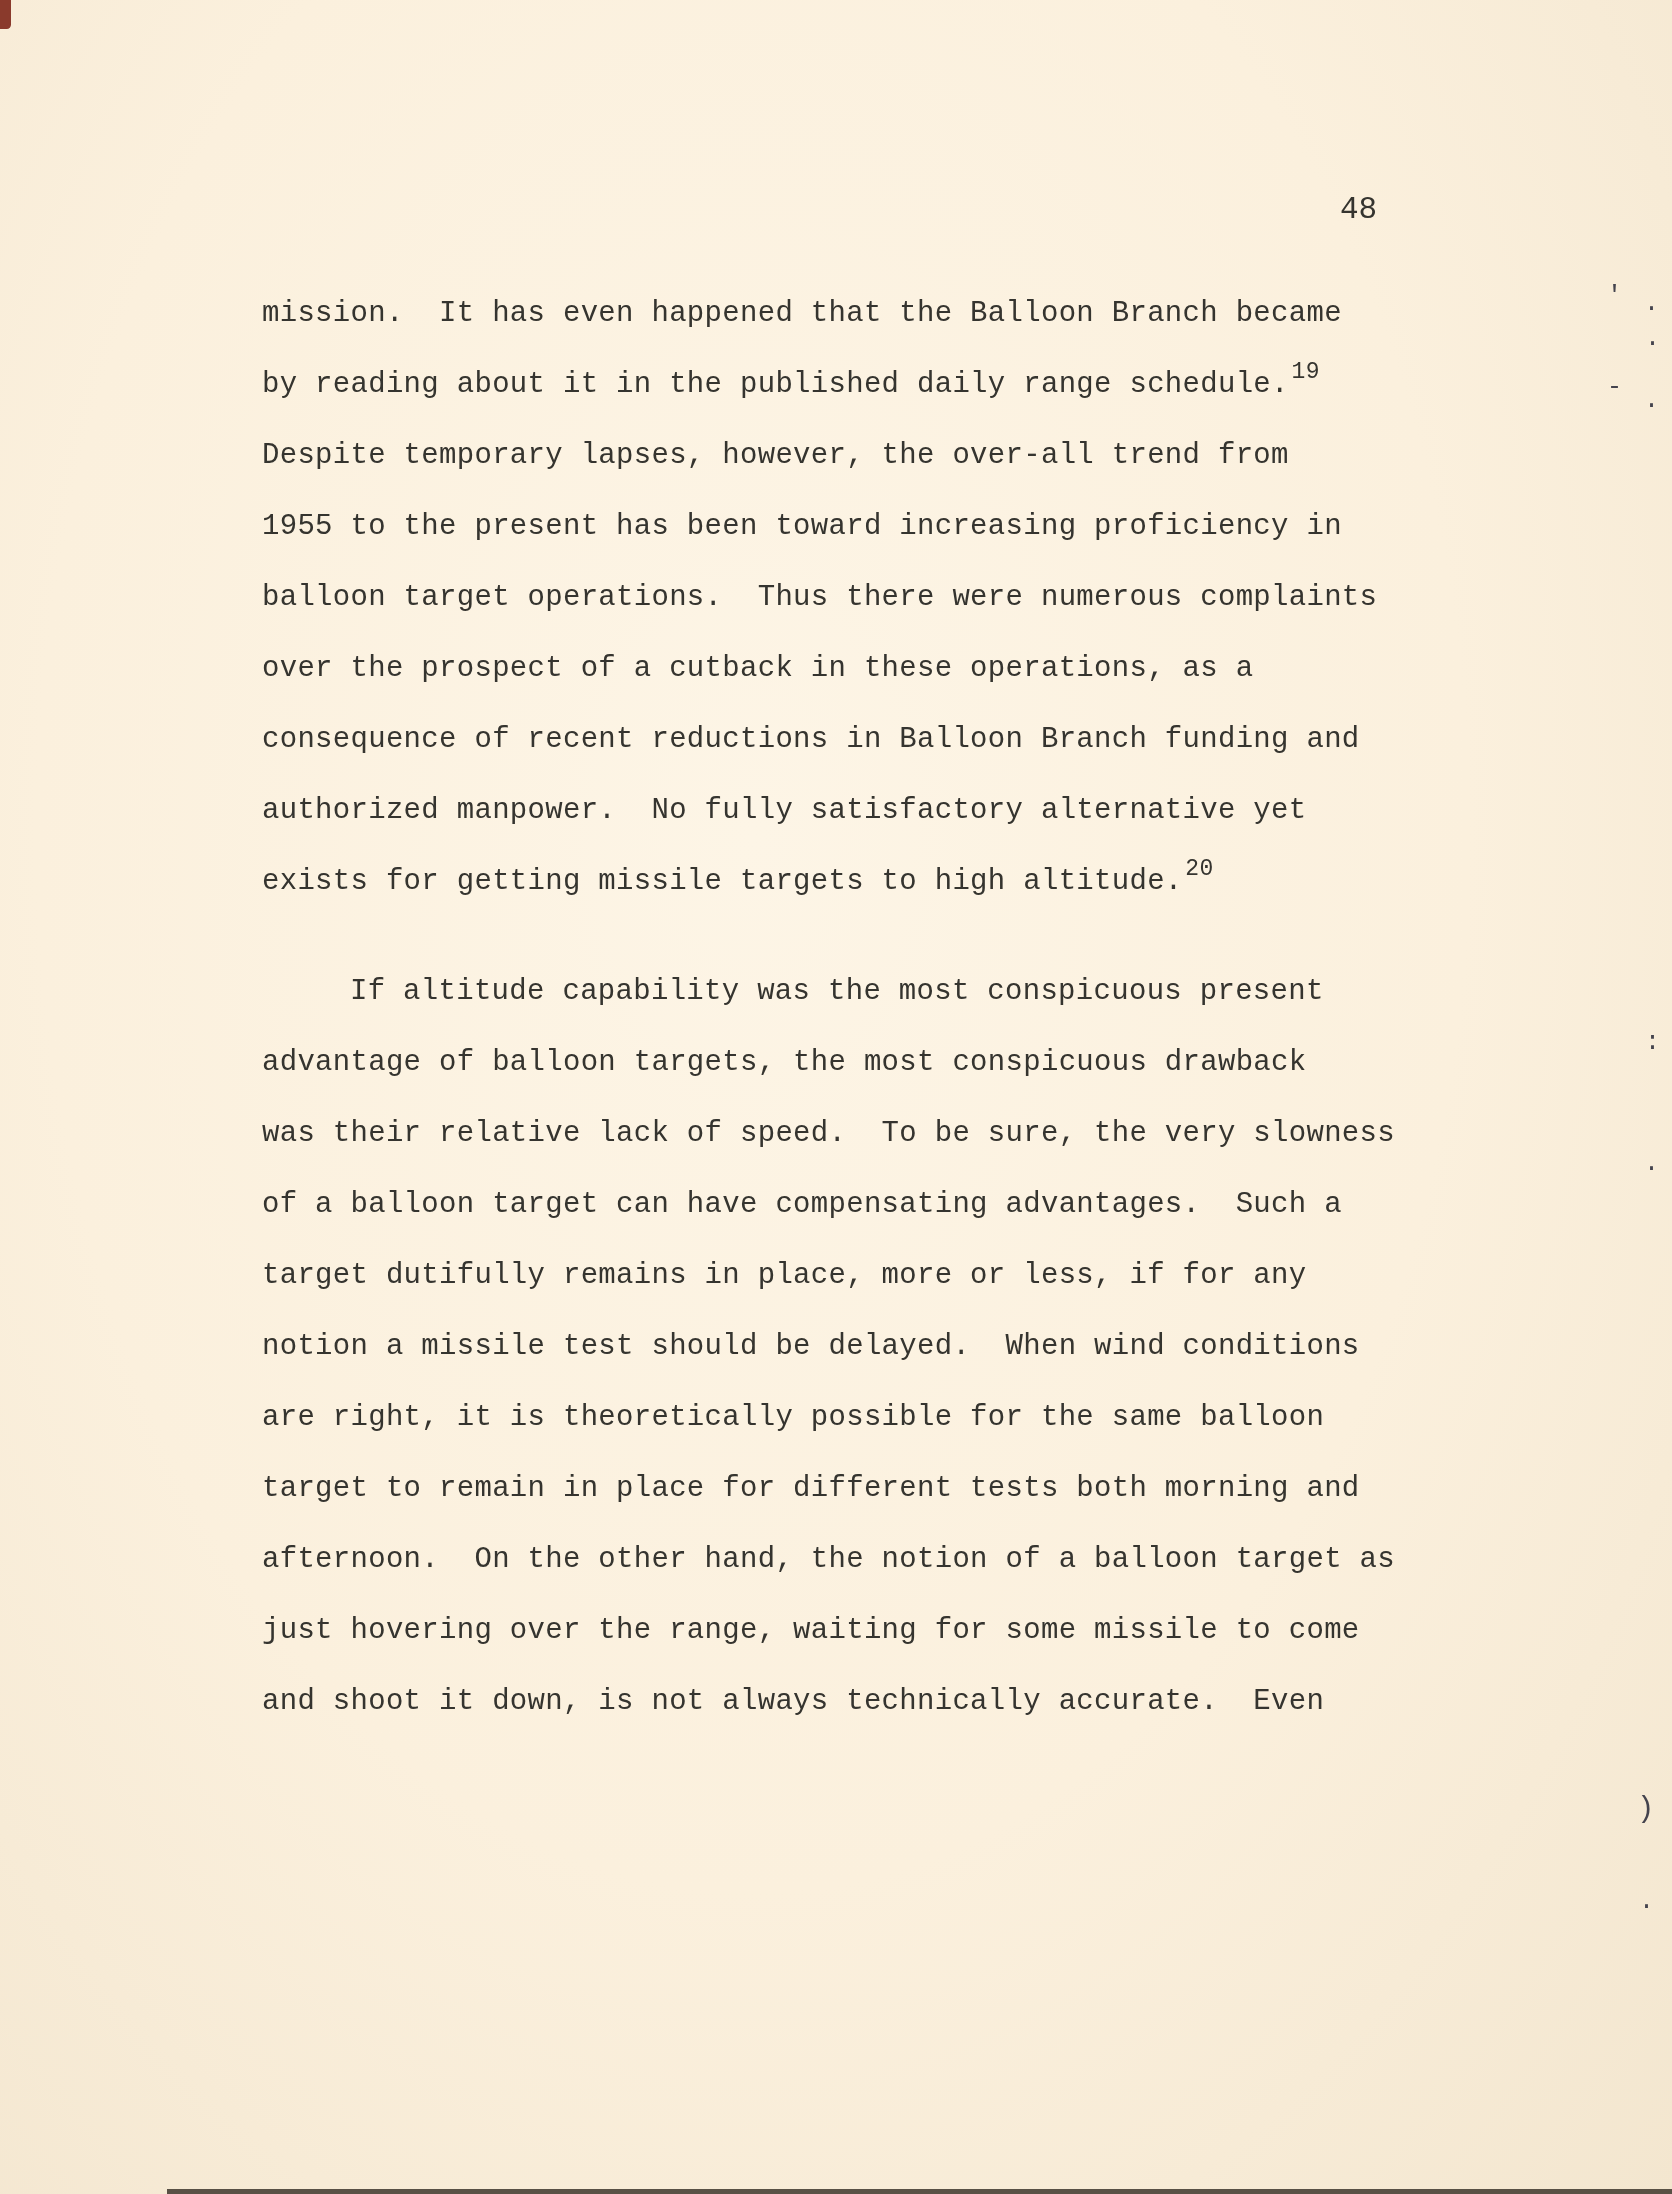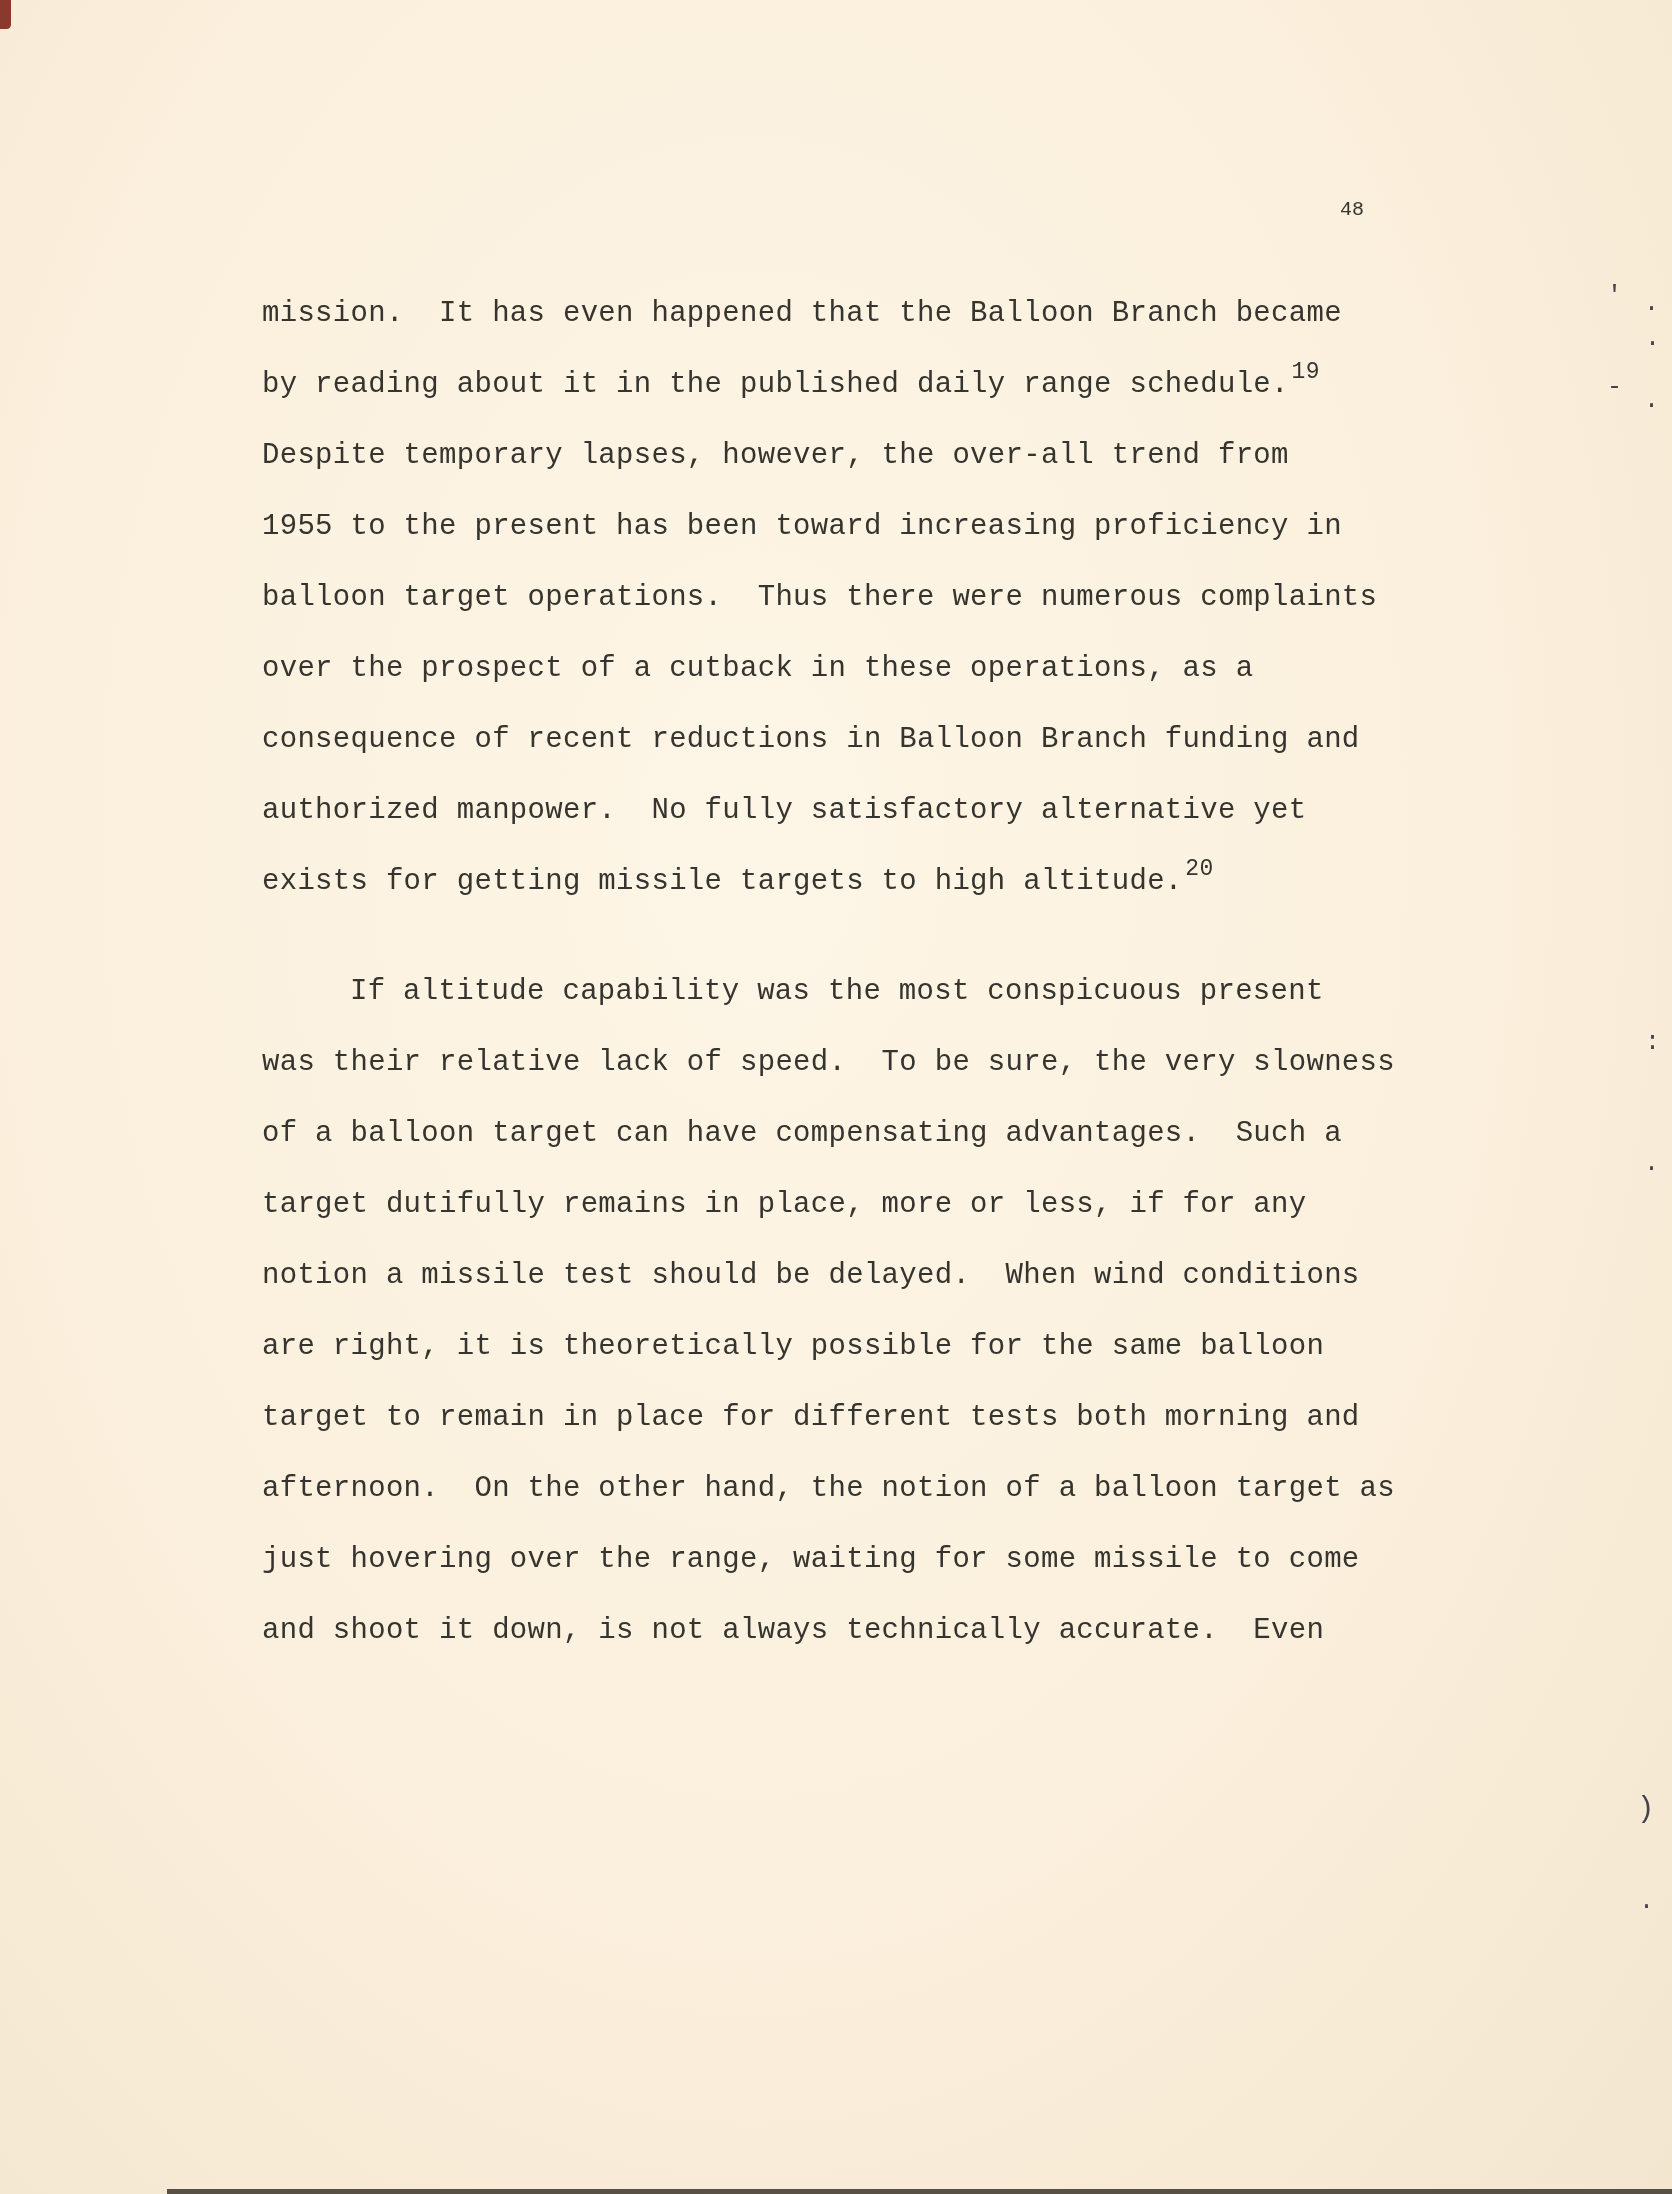--- a/index.html
+++ b/index.html
@@ -11,21 +11,21 @@
     margin: 0 auto;
     background: radial-gradient(ellipse at 45% 38%, #fdf5e6 0%, #fbf0dd 55%, #f3e6cf 100%);
     overflow: hidden;
     font-family: "Liberation Mono", "DejaVu Sans Mono", monospace;
     color: #35342f;
   }
   .page-number {
     position: absolute;
     top: 194px;
     left: 1340px;
-    font-size: 20px;
+    font-size: 31px;
     line-height: 31px;
     text-align: center;
   }
   .content {
     position: absolute;
     left: 262px;
     top: 278px;
     width: 1185px;
   }
   .paragraph { font-size: 29px; }
@@ -101,20 +101,21 @@
       <div class="line">balloon target operations.  Thus there were numerous complaints</div>
       <div class="line">over the prospect of a cutback in these operations, as a</div>
       <div class="line">consequence of recent reductions in Balloon Branch funding and</div>
       <div class="line">authorized manpower.  No fully satisfactory alternative yet</div>
       <div class="line"><span>exists for getting missile targets to high altitude.</span><sup class="footnote-ref">20</sup></div>
     </div>
 
 
     <div class="paragraph paragraph-2">
       <div class="line indent">If altitude capability was the most conspicuous present</div>
+      <div class="line">advantage of balloon targets, the most conspicuous drawback</div>
       <div class="line">was their relative lack of speed.  To be sure, the very slowness</div>
       <div class="line">of a balloon target can have compensating advantages.  Such a</div>
       <div class="line">target dutifully remains in place, more or less, if for any</div>
       <div class="line">notion a missile test should be delayed.  When wind conditions</div>
       <div class="line">are right, it is theoretically possible for the same balloon</div>
       <div class="line">target to remain in place for different tests both morning and</div>
       <div class="line">afternoon.  On the other hand, the notion of a balloon target as</div>
       <div class="line">just hovering over the range, waiting for some missile to come</div>
       <div class="line">and shoot it down, is not always technically accurate.  Even</div>
     </div>

